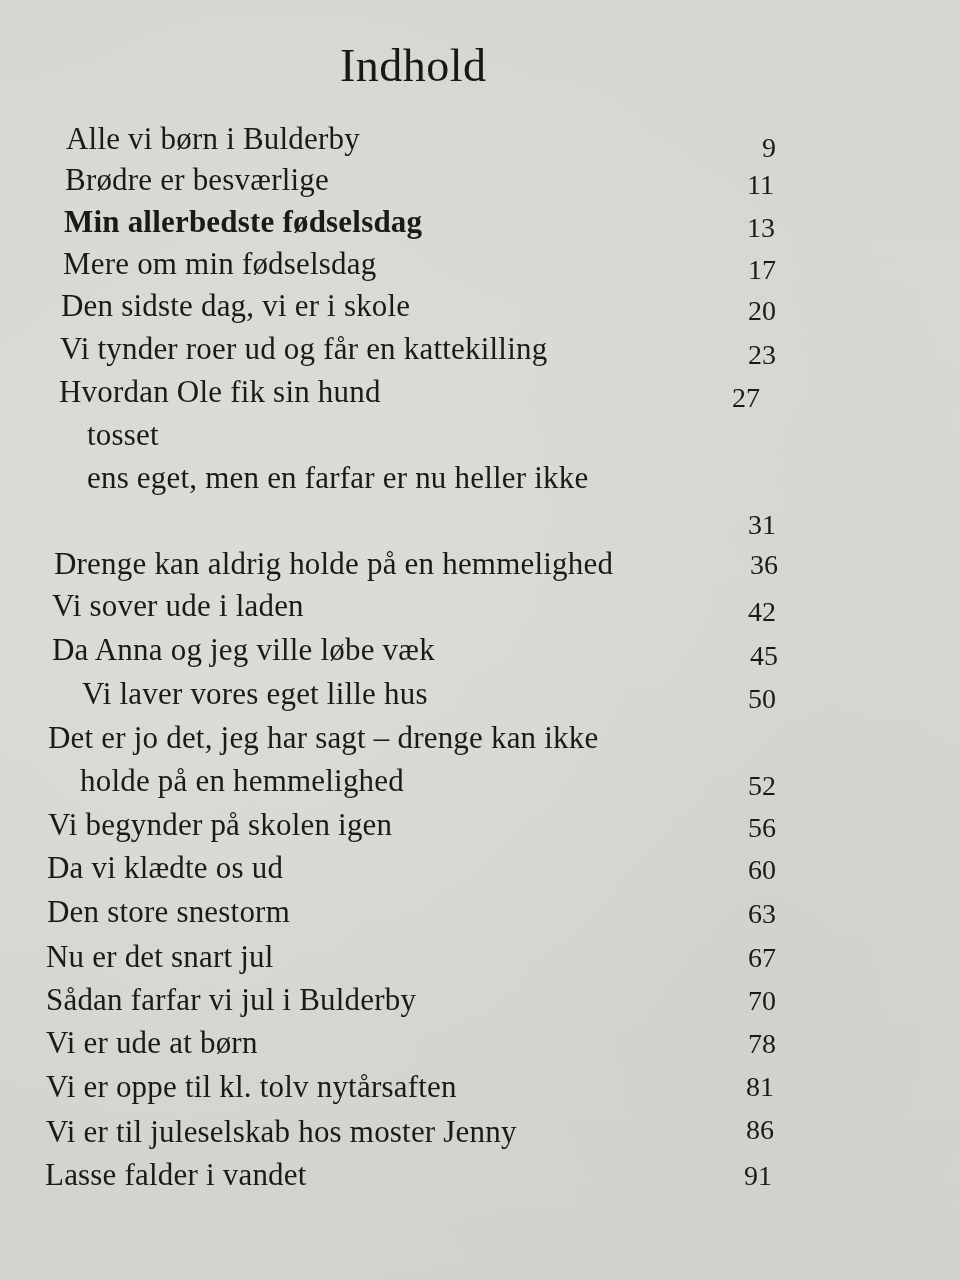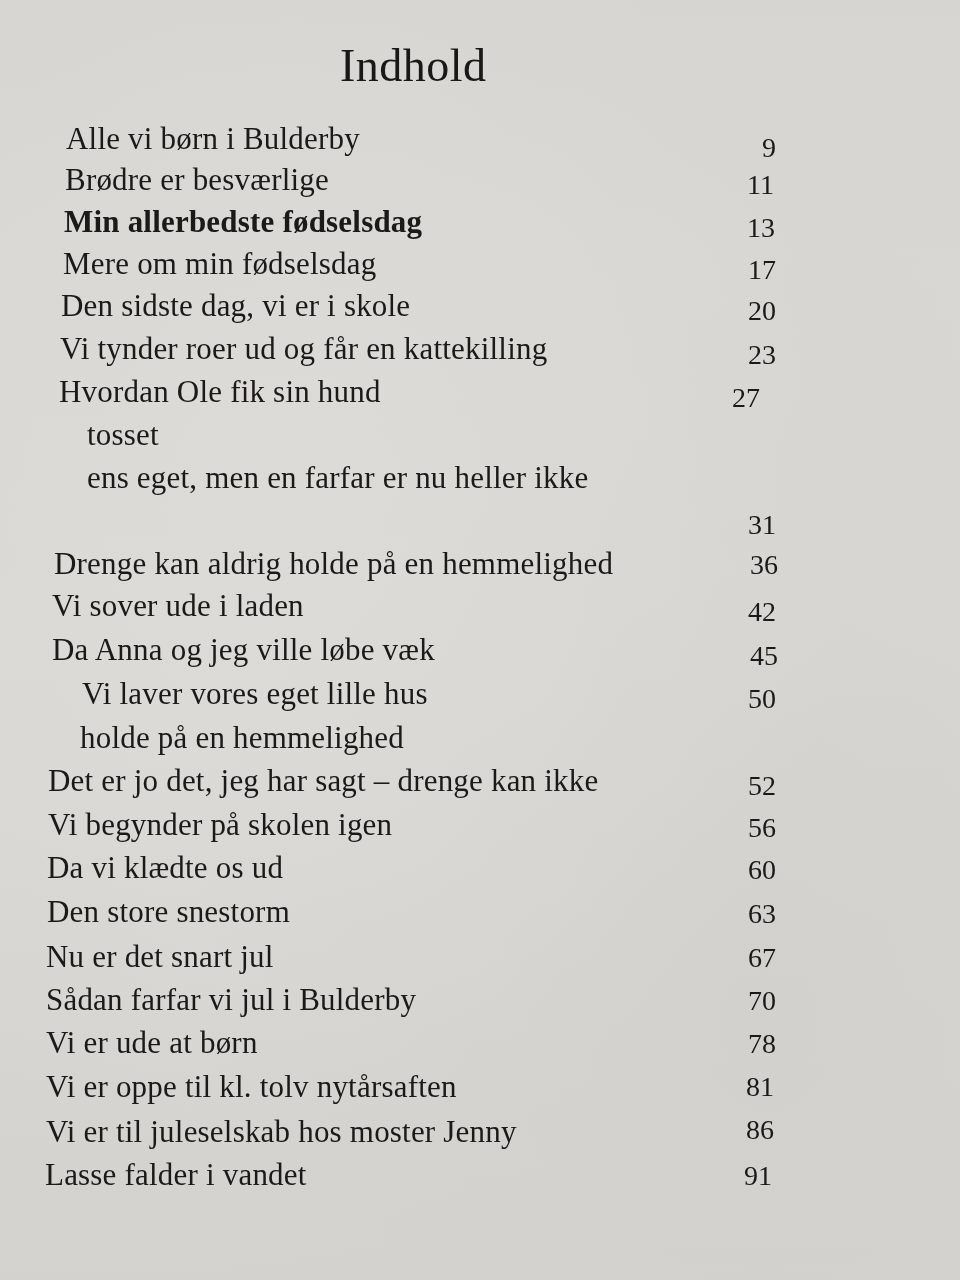--- a/index.html
+++ b/index.html
@@ -72,22 +72,22 @@
     <div class="entry" style="left:52px; top:584px;">Vi sover ude i laden</div>
     <div class="page-num" style="left:716px; top:592px;">42</div>
 
     <div class="entry" style="left:52px; top:628px;">Da Anna og jeg ville løbe væk</div>
     <div class="page-num" style="left:718px; top:636px;">45</div>
 
     <div class="entry" style="left:50px; top:672px;margin-left:32px;">Vi laver vores eget lille hus</div>
     <div class="page-num" style="left:716px; top:679px;">50</div>
 
     <div class="entry" style="left:48px; top:716px;">
+      <span class="line">Det er jo det, jeg har sagt – drenge kan ikke</span>
       <span class="line indent" style="padding-left:32px;">holde på en hemmelighed</span>
-      <span class="line">Det er jo det, jeg har sagt – drenge kan ikke</span>
     </div>
     <div class="page-num" style="left:716px; top:766px;">52</div>
 
     <div class="entry" style="left:48px; top:803px;">Vi begynder på skolen igen</div>
     <div class="page-num" style="left:716px; top:808px;">56</div>
 
     <div class="entry" style="left:47px; top:846px;">Da vi klædte os ud</div>
     <div class="page-num" style="left:716px; top:850px;">60</div>
 
     <div class="entry" style="left:47px; top:890px;">Den store snestorm</div>

